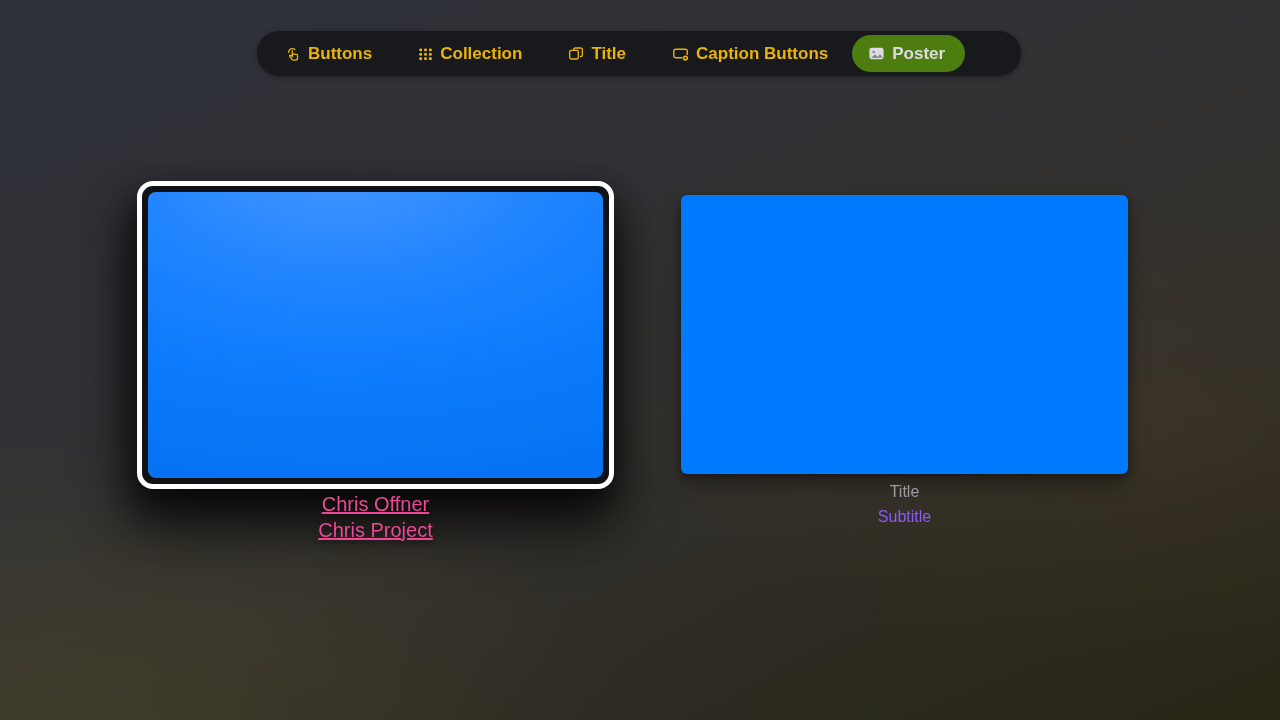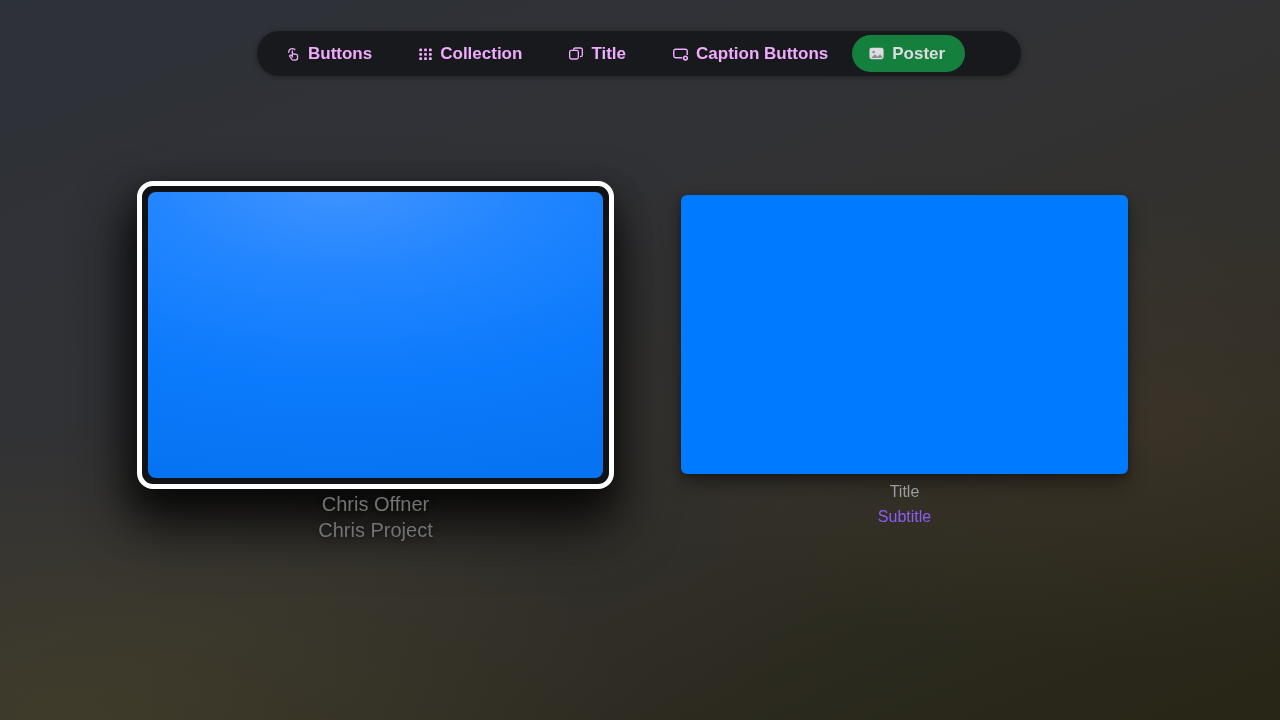--- a/index.html
+++ b/index.html
@@ -23,29 +23,29 @@
     border-radius: 23px;
     display: flex;
     align-items: center;
     padding-left: 28px;
     padding-right: 4px;
     gap: 46px;
     box-shadow: 0 1px 6px rgba(0,0,0,0.35);
   }
   .tab {
     display: flex; align-items: center; gap: 7px;
-    color: #f0abfc;
+    color: #eab308;
     font-size: 17px; font-weight: bold;
     white-space: nowrap;
     cursor: default;
   }
   .tab .ticon { display: inline-flex; align-items: center; }
   .tab .ticon svg { display: block; }
   .tab.selected {
-    background: #15803d;
+    background: #4d7c0f;
     color: #dcdce1;
     height: 37px;
     padding: 0 20px 0 16px;
     border-radius: 18.5px;
     margin-left: -22px;
   }
 
   
   .poster-focused {
     position: absolute;
@@ -70,23 +70,24 @@
     border-radius: 6px;
     background: #007aff;
     box-shadow: 0 10px 20px rgba(0,0,0,0.35), 0 2px 6px rgba(0,0,0,0.3);
   }
   .poster-labels {
     position: absolute;
     text-align: center;
   }
   .labels-focused {
     left: 137px; top: 491px; width: 477px;
-    color: #737373;
+    color: #ec4899;
     font-size: 20px; line-height: 26px;
     text-shadow: 0 2px 6px rgba(0,0,0,0.55);
+    text-decoration: underline;
   }
   .labels-plain {
     left: 681px; top: 479px; width: 447px;
     font-size: 16px; line-height: 25px;
   }
   .labels-plain .p-title { color: #9b9ba0; }
   .labels-plain .p-subtitle { color: #8b5cf6; }
 </style>
 </head>
 <body>

